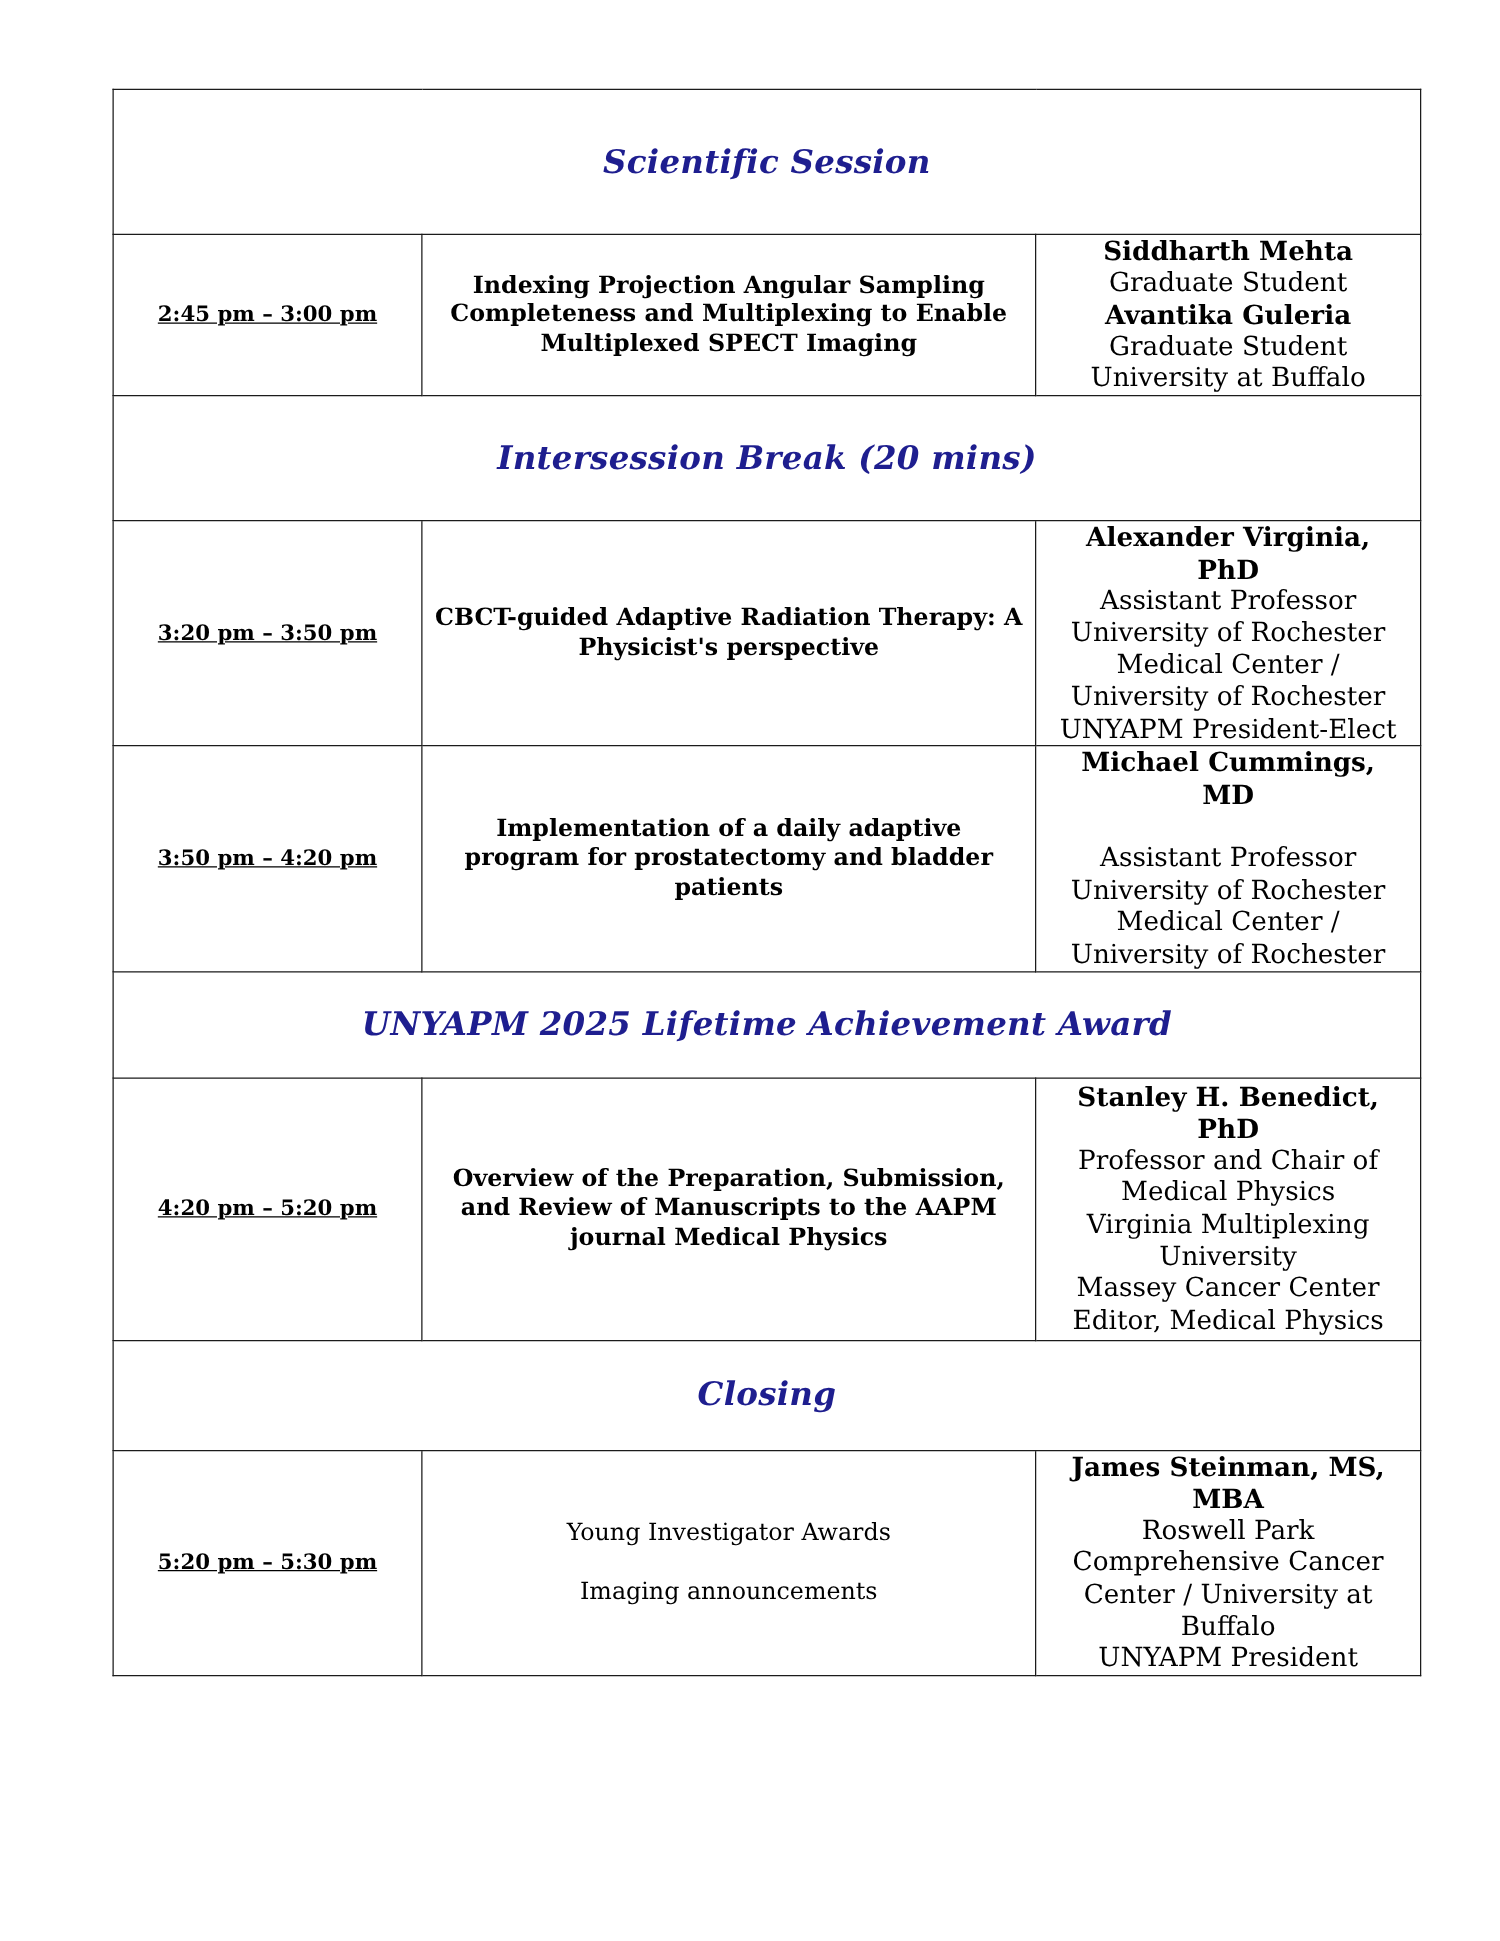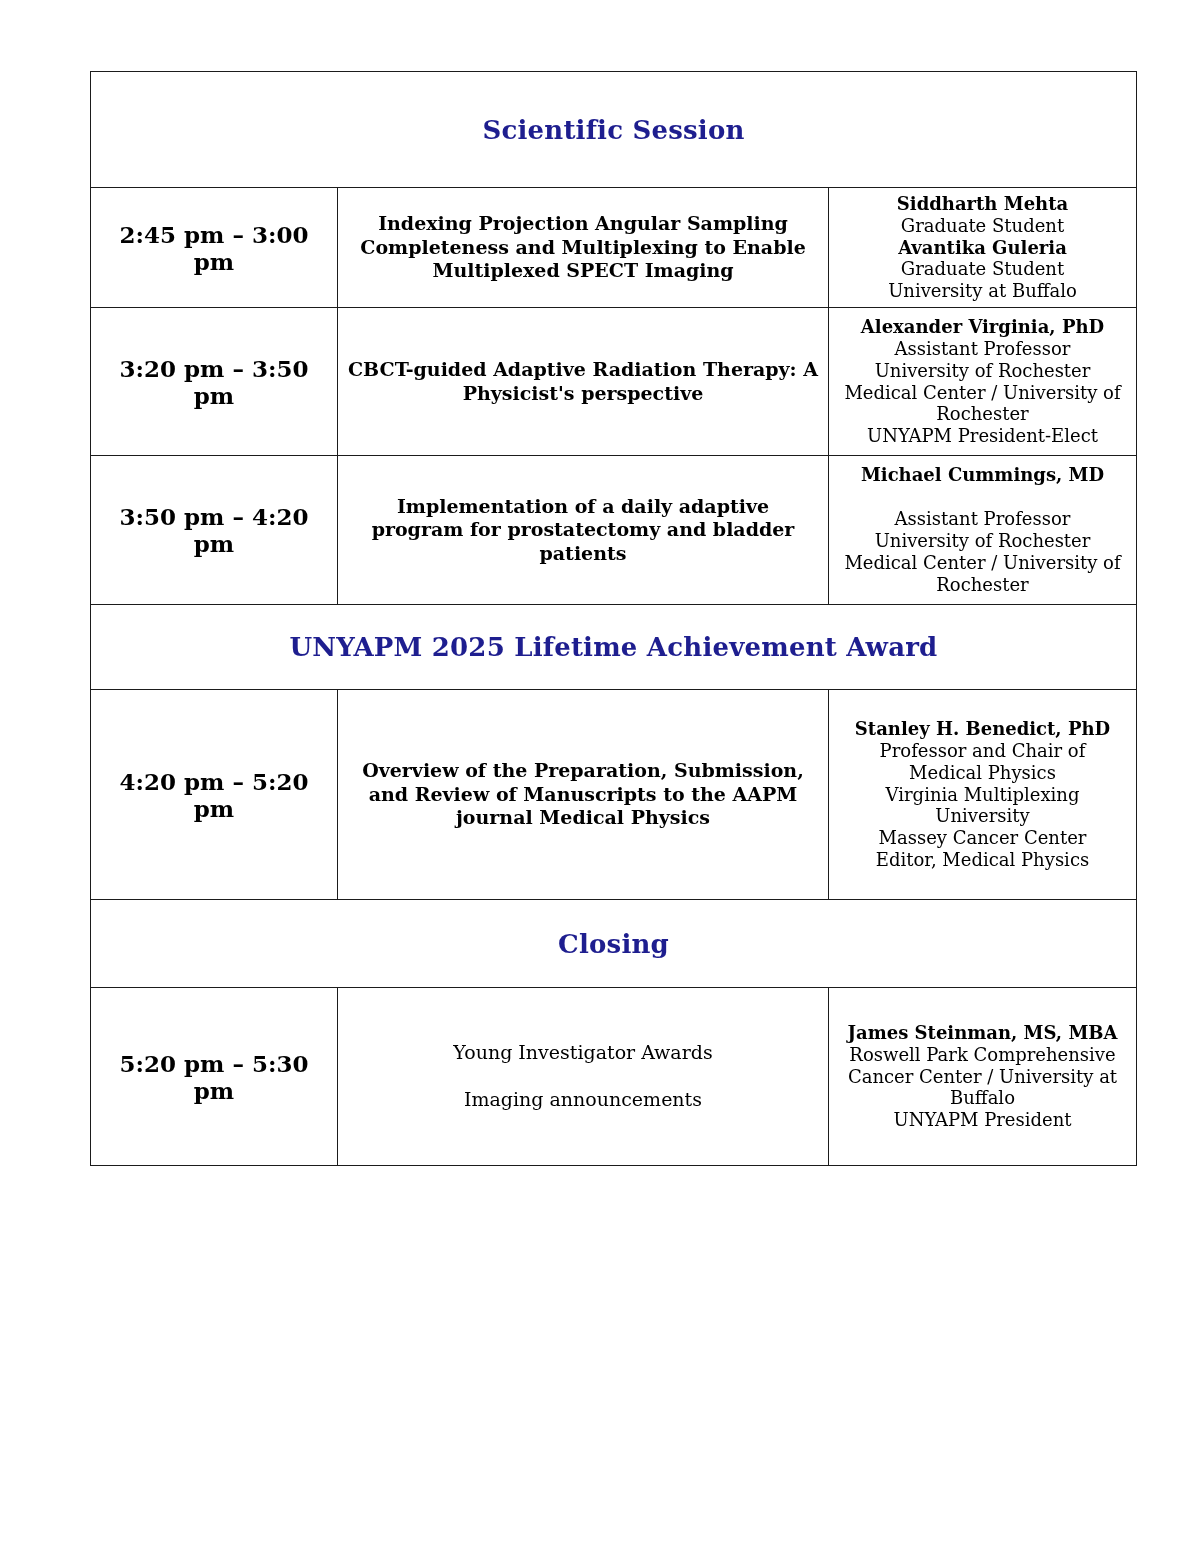--- a/index.html
+++ b/index.html
@@ -39,34 +39,36 @@
   tr.h7 { height: 210px; }
   tr.h8 { height: 88px;  }
   tr.h9 { height: 178px; }
 
   td.section-cell {
     color: #1e1e8f;
     font-weight: bold;
     font-size: 26px;
     letter-spacing: 0.2px;
     padding: 0 10px;
+    font-style: italic;
   }
   td.time-cell {
     font-weight: bold;
-    font-size: 23px;
+    font-size: 17px;
     padding: 0 8px;
+    text-decoration: underline;
   }
   td.title-cell {
     font-size: 19px;
     line-height: 1.24;
     padding: 0 10px;
   }
   td.title-cell .line.t-bold { font-weight: bold; text-align: center; }
   td.speaker-cell {
-    font-size: 18px;
+    font-size: 21px;
     line-height: 1.22;
     padding: 0 12px;
   }
   .line { min-height: 1.22em; }
   .b { font-weight: bold; }
 </style>
 </head>
 <body>
 
 <table class="doc-table">
@@ -88,20 +90,23 @@
     </td>
     <td class="speaker-cell">
       <div class="line b">Siddharth Mehta</div>
       <div class="line">Graduate Student</div>
       <div class="line b">Avantika Guleria</div>
       <div class="line">Graduate Student</div>
       <div class="line">University at Buffalo</div>
     </td>
   </tr>
 
+  <tr class="h2">
+    <td class="section-cell" colspan="3">Intersession Break (20 mins)</td>
+  </tr>
 
 
   <tr class="h4">
     <td class="time-cell">3:20 pm – 3:50 pm</td>
     <td class="title-cell">
       <div class="line t-bold">CBCT-guided Adaptive Radiation Therapy: A Physicist's perspective</div>
     </td>
     <td class="speaker-cell">
       <div class="line b">Alexander Virginia, PhD</div>
       <div class="line">Assistant Professor</div>

